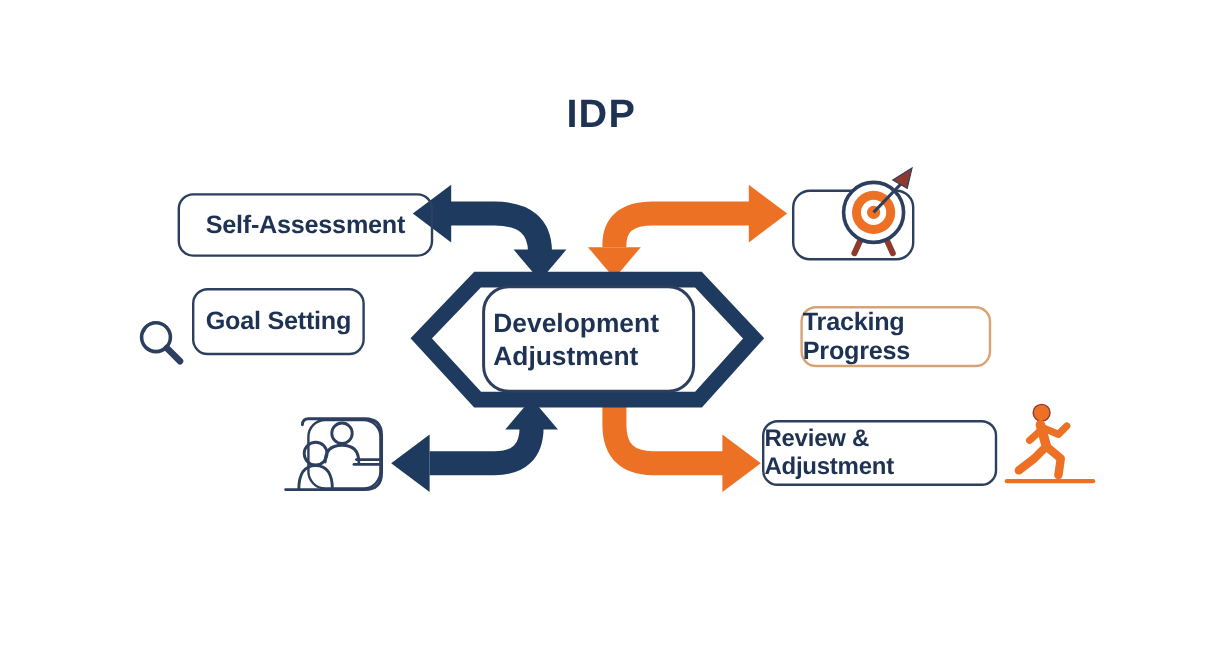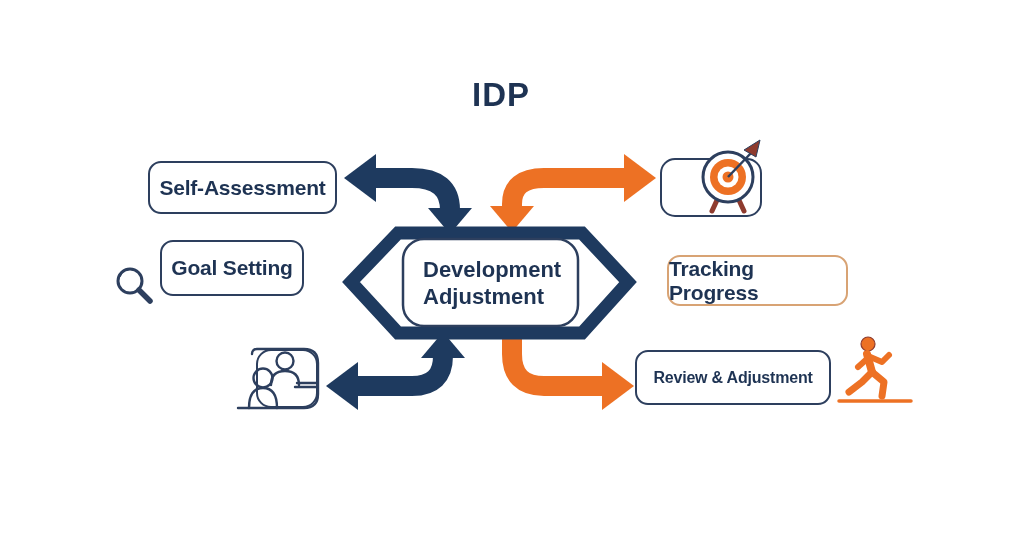--- a/index.html
+++ b/index.html
@@ -12,30 +12,30 @@
     left:381px;top:76px;width:240px;height:48px;
     text-align:center;font-size:33px;font-weight:800;letter-spacing:1px;
     color:var(--text-navy);
   }
   .node-box{
     box-sizing:border-box;border-radius:13px;background:transparent;
     display:flex;align-items:center;justify-content:center;
     font-weight:bold;font-size:21px;letter-spacing:-0.2px;color:var(--text-navy);
     border:2px solid var(--border-navy);
   }
-  #box-self-assessment{left:148px;top:161px;width:189px;height:53px;text-align:center;}
+  #box-self-assessment{left:148px;top:161px;width:213px;height:53px;text-align:center;}
   #box-goal-setting{left:160px;top:240px;width:144px;height:56px;}
   #box-people{left:256px;top:349px;width:62px;height:59px;border-radius:15px;}
   #box-target{left:660px;top:158px;width:102px;height:59px;border-radius:15px;}
-  #box-tracking{left:667px;top:255px;width:181px;height:51px;border-color:var(--border-orange);}
-  #box-review{left:635px;top:350px;width:196px;height:55px;font-size:16px;}
+  #box-tracking{left:667px;top:255px;width:159px;height:51px;border-color:var(--border-orange);}
+  #box-review{left:635px;top:350px;width:196px;height:55px;font-size:20px;}
   #center-label{
     left:403px;top:256px;width:176px;height:56px;
     font-weight:bold;font-size:22px;line-height:27px;color:var(--text-navy);
-    padding-left:20px;box-sizing:border-box;
+    padding-left:8px;box-sizing:border-box;
   }
   svg{display:block;}
   .navy-fill{fill:var(--navy);}
   .orange-fill{fill:var(--orange);}
   .navy-body{stroke:var(--navy);stroke-width:20;fill:none;}
   .orange-body{stroke:var(--orange);stroke-width:20;fill:none;}
   .hex{fill:#ffffff;stroke:var(--navy);stroke-width:13;stroke-linejoin:miter;stroke-miterlimit:12;}
   .hex-inner{fill:#ffffff;stroke:var(--border-navy);stroke-width:2.5;}
   .icon-stroke{stroke:var(--border-navy);stroke-width:2.4;fill:none;stroke-linecap:round;}
   .walker{stroke:var(--orange);fill:none;stroke-linecap:round;stroke-linejoin:round;}

